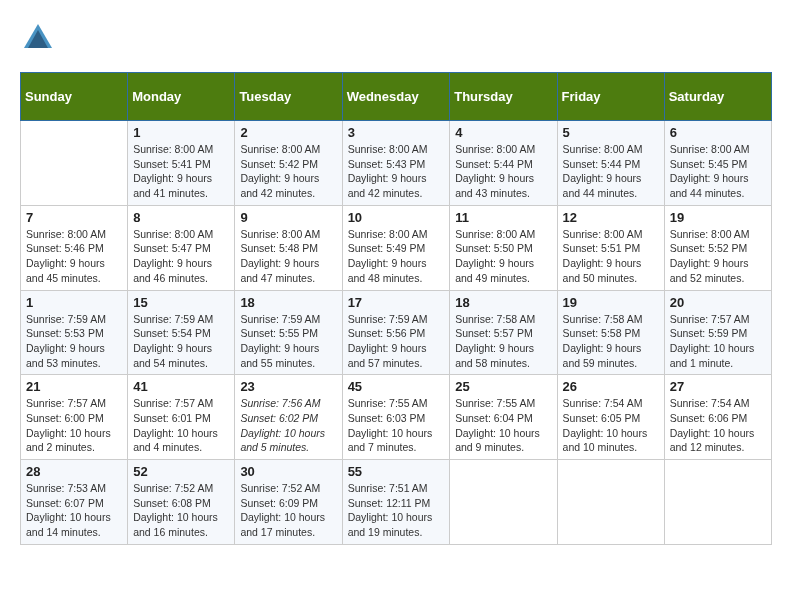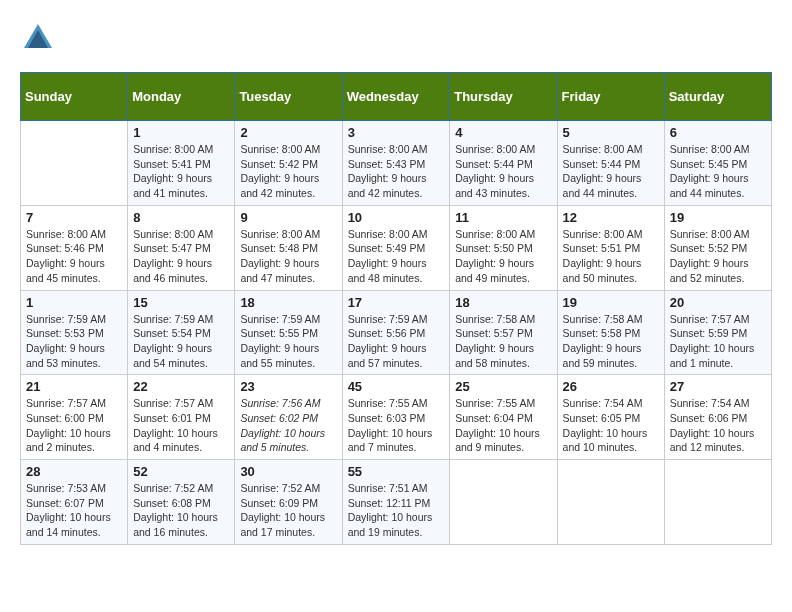--- a/index.html
+++ b/index.html
@@ -270,21 +270,21 @@
       </tr>
       <tr>
         <td>
           <span class="day-num">21</span>
           <div class="day-info" style="white-space: pre-line;">Sunrise: 7:57 AM
 Sunset: 6:00 PM
 Daylight: 10 hours
 and 2 minutes.</div>
         </td>
         <td>
-          <span class="day-num">22</span>
+          <span class="day-num">41</span>
           <div class="day-info" style="white-space: pre-line;">Sunrise: 7:57 AM
 Sunset: 6:01 PM
 Daylight: 10 hours
 and 4 minutes.</div>
         </td>
         <td>
           <span class="day-num">23</span>
           <div class="day-info" style="white-space: pre-line; font-style: italic;">Sunrise: 7:56 AM
 Sunset: 6:02 PM
 Daylight: 10 hours

